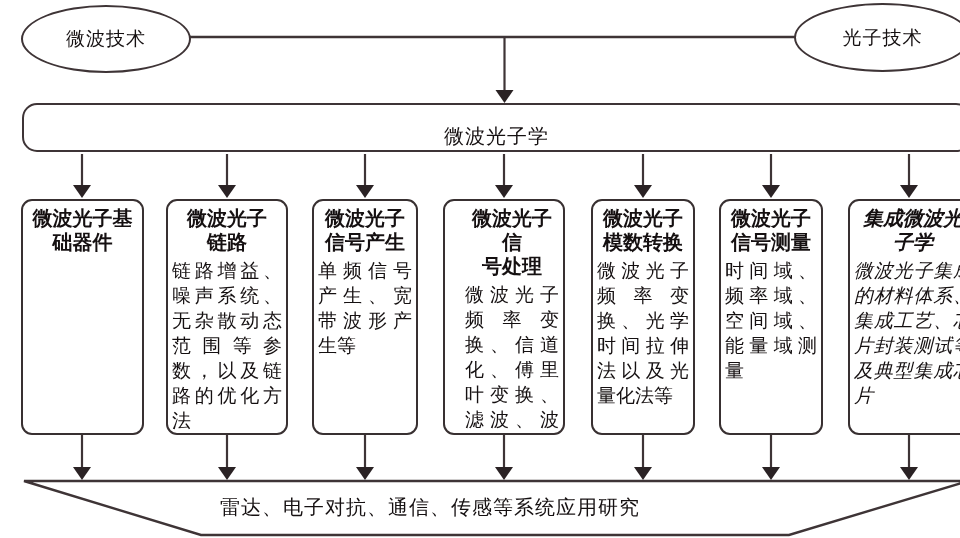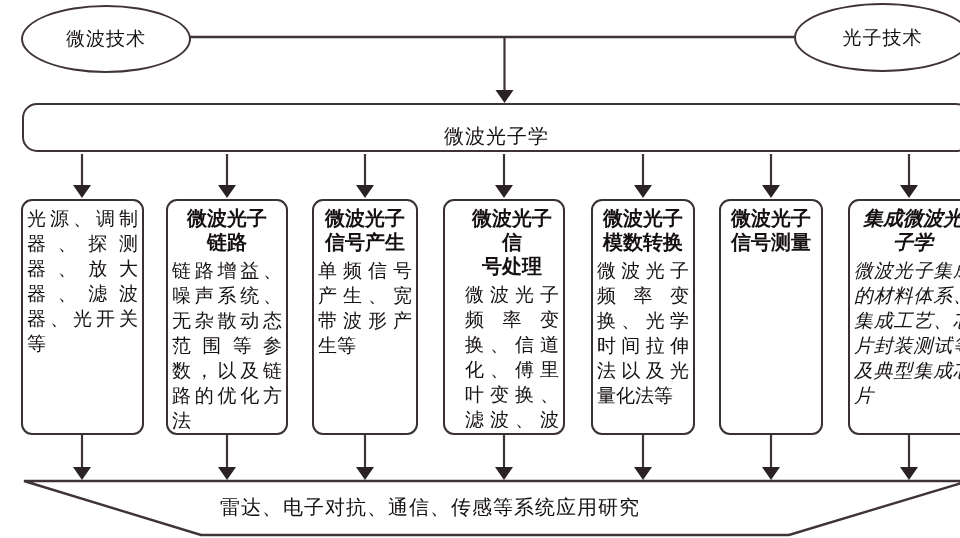--- a/index.html
+++ b/index.html
@@ -152,21 +152,22 @@
   </div>
   <div class="ellipse" id="ellipse-photonic">
     <span>光子技术</span>
   </div>
 
   <div class="bar">
     <span>微波光子学</span>
   </div>
 
   <div class="branch-box" id="box-1">
-    <p class="body">光源、调制器、探测器、放大器、滤波器、光开关等</p>
+    <div class="title">微波光子基
+础器件</div>
   </div>
   <div class="branch-box" id="box-2">
     <div class="title">微波光子
 链路</div>
     <p class="body">链路增益、噪声系统、无杂散动态范围等参数，以及链路的优化方法</p>
   </div>
   <div class="branch-box" id="box-3">
     <div class="title">微波光子
 信号产生</div>
     <p class="body">单频信号产生、宽带波形产生等</p>
@@ -177,20 +178,21 @@
     <p class="body">微波光子频率变换、信道化、傅里叶变换、滤波、波束形成等</p>
   </div>
   <div class="branch-box" id="box-5">
     <div class="title">微波光子
 模数转换</div>
     <p class="body">微波光子频率变换、光学时间拉伸法以及光量化法等</p>
   </div>
   <div class="branch-box" id="box-6">
     <div class="title">微波光子
 信号测量</div>
+    <p class="body">时间域、频率域、空间域、能量域测量</p>
   </div>
   <div class="branch-box" id="box-7">
     <div class="title">集成微波光
 子学</div>
     <p class="body">微波光子集成的材料体系、集成工艺、芯片封装测试等及典型集成芯片</p>
   </div>
 
   <div class="trapezoid-label">雷达、电子对抗、通信、传感等系统应用研究</div>
 
 </div>

